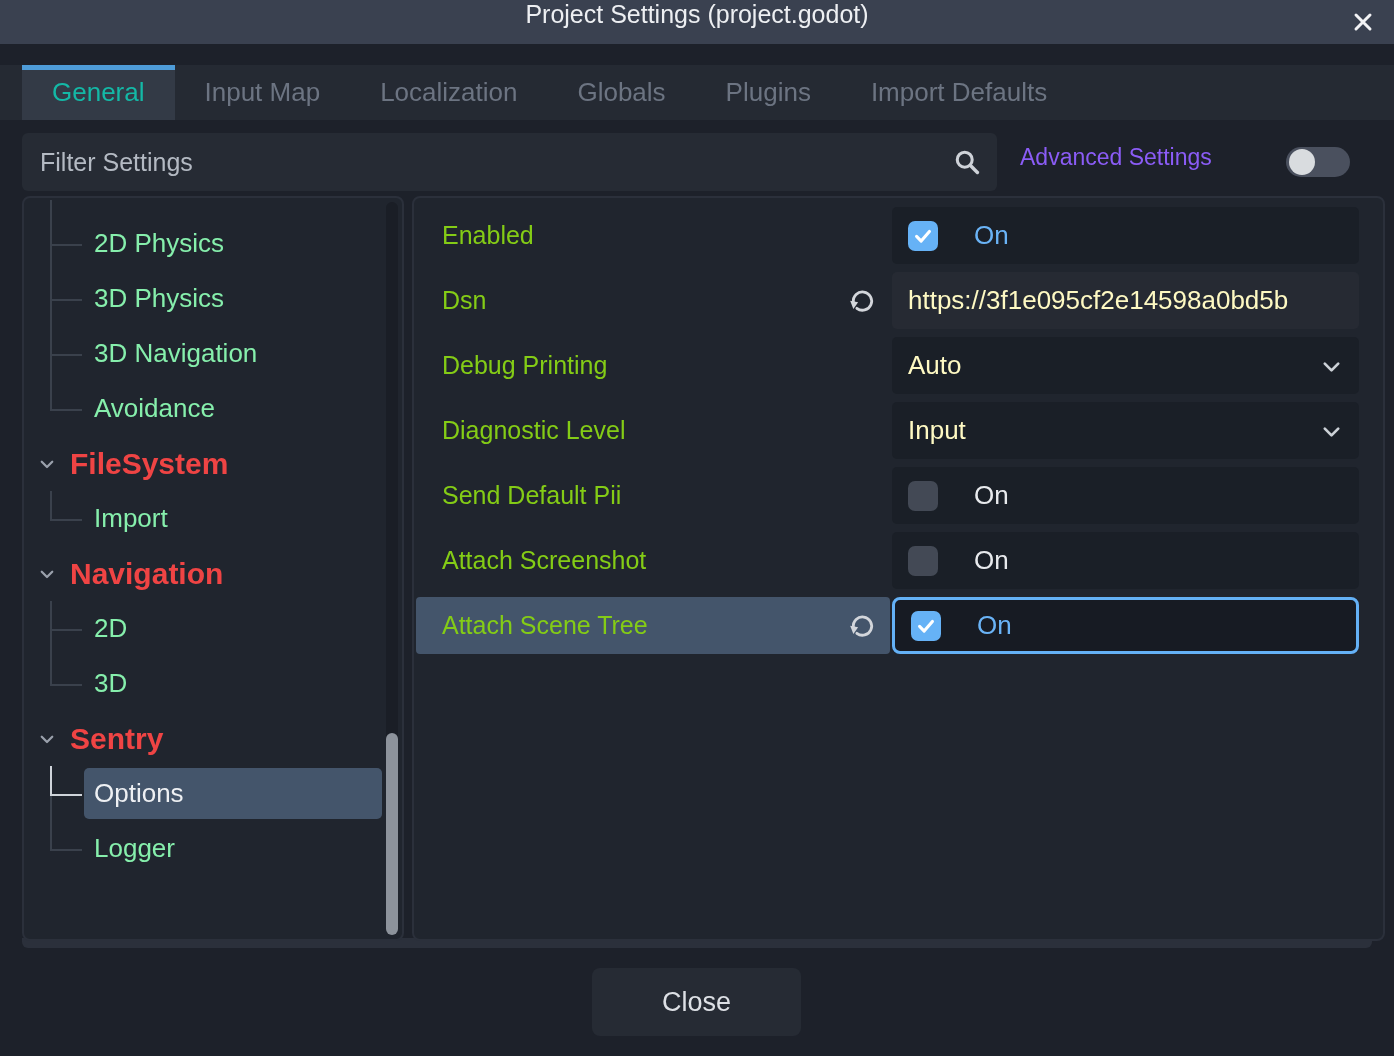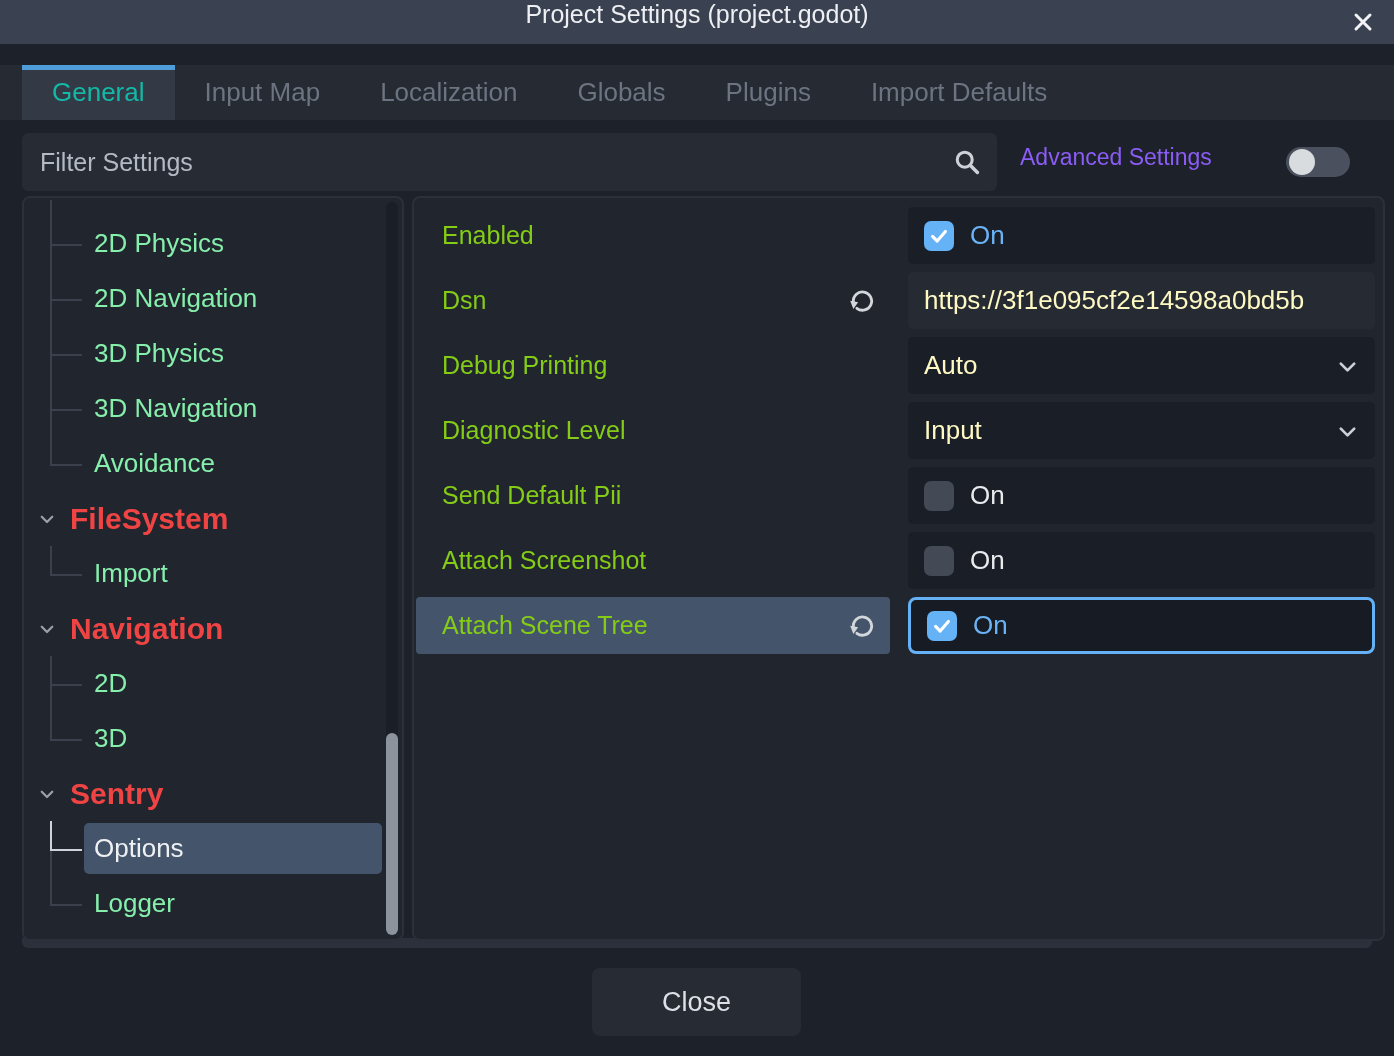--- a/index.html
+++ b/index.html
@@ -58,23 +58,23 @@
     background:#8d939c;border-radius:6px;cursor:pointer;}
   
   .srows{position:absolute;inset:0;padding:9px 10px;}
   .srow{position:relative;height:57px;margin-bottom:8px;}
   .hlbg{position:absolute;left:-8px;top:0;width:474px;height:57px;
     background:#44556b;border-radius:4px;}
   .slabel{position:absolute;left:18px;top:0;height:57px;display:flex;align-items:center;
     font-size:25px;color:#84cc16;z-index:1;}
   .revert{position:absolute;left:423px;top:13px;width:30px;height:30px;z-index:1;
     display:flex;align-items:center;justify-content:center;cursor:pointer;}
-  .vcell{position:absolute;left:484px;top:0;width:467px;height:57px;
+  .vcell{position:absolute;left:468px;top:0;width:467px;height:57px;
     background:#1a1f27;border-radius:5px;display:flex;align-items:center;
-    padding:0 16px;box-sizing:border-box;}
+    padding:0 16px;box-sizing:border-box;gap:20px;}
   .vcell.vinput{background:#262a33;}
   .vcell.focus{border:3px solid #64b1f6;border-radius:8px;background:#171b23;}
   .cb{width:30px;height:30px;border-radius:7px;background:#434955;margin-right:16px;
     display:flex;align-items:center;justify-content:center;cursor:pointer;flex:none;}
   .cb.checked{background:#66b2f6;}
   .on-txt{font-size:26px;color:#e8eaed;}
   .on-txt.blue{color:#6ab3f6;}
   .vtext{font-size:26px;color:#fef9c3;white-space:nowrap;overflow:hidden;flex:1;}
   .dd-chev{position:absolute;right:16px;top:50%;margin-top:-11px;display:flex;}
   
@@ -123,26 +123,20 @@
 <div class="bottombar"></div>
 
 <div class="panel tree">
   <div class="tree-rows" id="tree-rows">
     <div class="top-trunk"></div>
   <div class="trow">
         <div class="c-v" style="top: 0px; height: 50%;"></div>
         <div class="c-v" style="top: 50%; bottom: 0px; height: auto;"></div>
         <div class="c-t"></div>
         <span class="tchild">2D Physics</span>
-      </div>
-      <div class="trow">
-        <div class="c-v" style="top: 0px; height: 50%;"></div>
-        <div class="c-v" style="top: 50%; bottom: 0px; height: auto;"></div>
-        <div class="c-t"></div>
-        <span class="tchild">2D Navigation</span>
       </div>
       <div class="trow">
         <div class="c-v" style="top: 0px; height: 50%;"></div>
         <div class="c-v" style="top: 50%; bottom: 0px; height: auto;"></div>
         <div class="c-t"></div>
         <span class="tchild">3D Physics</span>
       </div>
       <div class="trow">
         <div class="c-v" style="top: 0px; height: 50%;"></div>
         <div class="c-v" style="top: 50%; bottom: 0px; height: auto;"></div>

